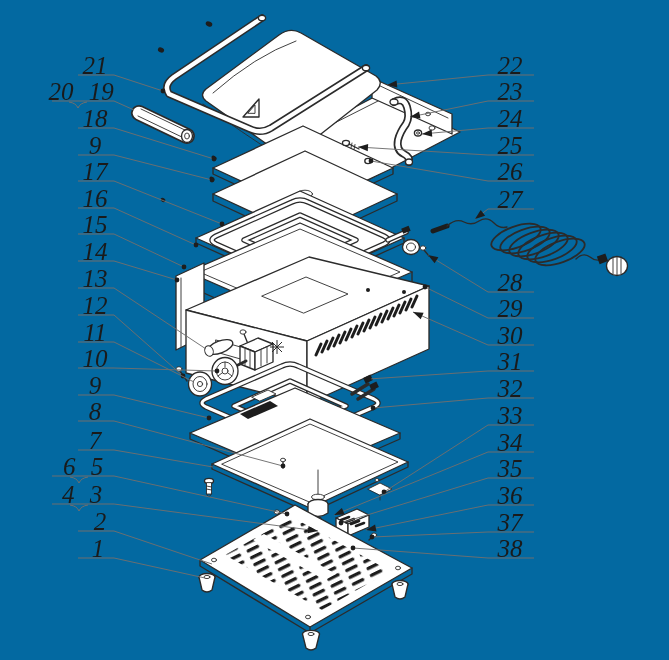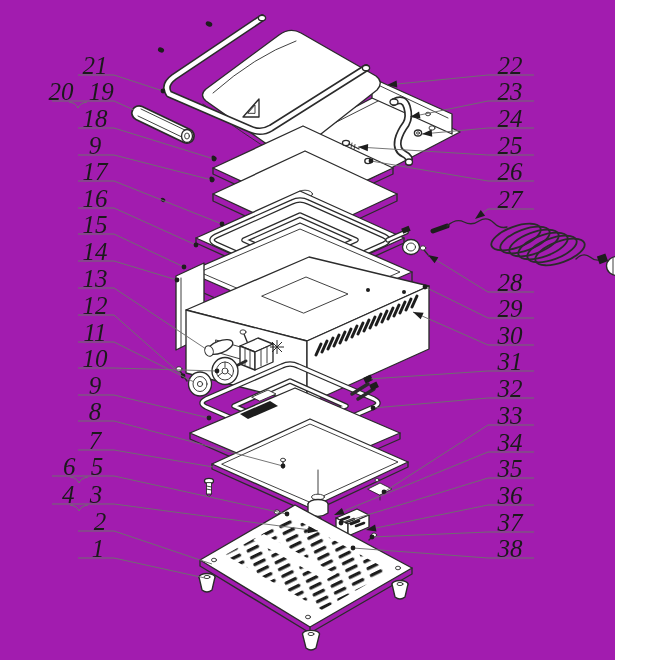--- a/index.html
+++ b/index.html
@@ -1,16 +1,16 @@
 <!DOCTYPE html>
 <html><head>
 <meta charset="utf-8">
 <style>
   html,body{margin:0;padding:0;background:#ffffff;}
-  .stage{position:relative;width:600px;height:660px;background:#a21caf;overflow:hidden;padding-left:15px;}
+  .stage{position:relative;width:669px;height:660px;background:#0369a1;overflow:hidden;}
   .stage svg{position:absolute;left:0;top:0;}
   .art{stroke:#2b2b2b;fill:none;stroke-width:1.35;stroke-linejoin:round;stroke-linecap:round;}
   .artf{stroke:#2b2b2b;fill:#ffffff;stroke-width:1.35;stroke-linejoin:round;stroke-linecap:round;}
   .thin{stroke-width:0.9;}
   .dark{fill:#1d1d1d;stroke:none;}
   .tube-o{stroke:#2b2b2b;fill:none;stroke-linejoin:round;stroke-linecap:round;}
   .tube-i{stroke:#ffffff;fill:none;stroke-linejoin:round;stroke-linecap:round;}
   text.plabel{font-family:"Liberation Serif","DejaVu Serif",serif;font-style:italic;fill:#1a1a1a;}
 </style>
 </head>

